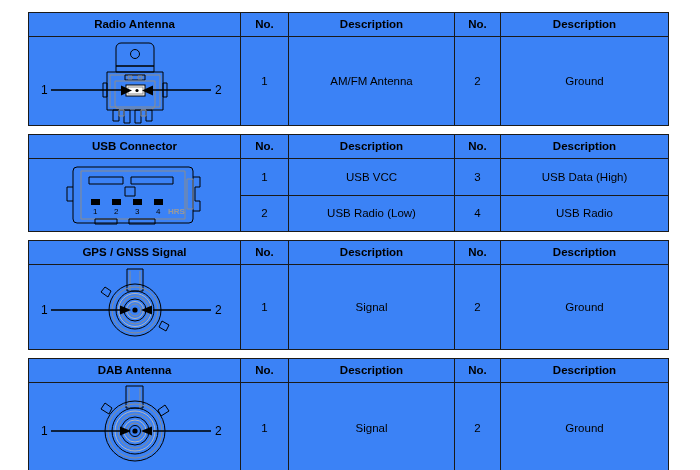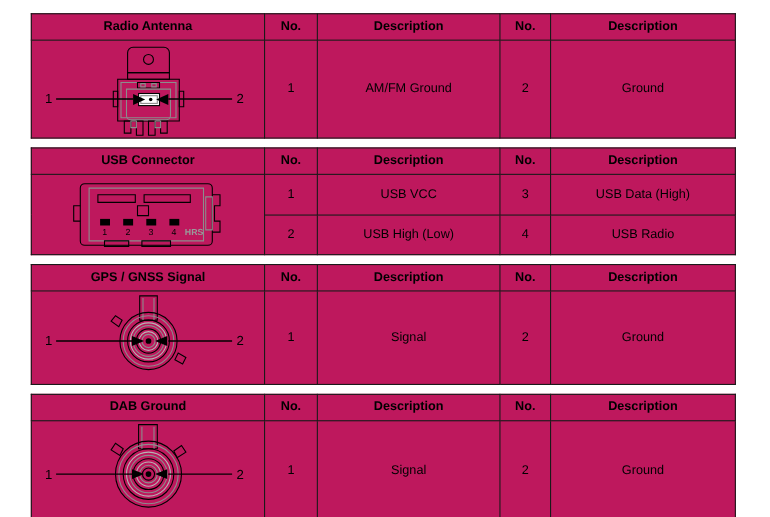--- a/index.html
+++ b/index.html
@@ -18,21 +18,21 @@
     position: absolute;
     left: 28px;
     top: 12px;
     width: 640px;
   }
   table.pinout {
     border-collapse: collapse;
     table-layout: fixed;
     width: 640px;
     margin-bottom: 8px;
-    background: #be185d;
+    background: #3b82f6;
   }
   table.pinout td,
   table.pinout th {
     border: 1px solid #1a1a1a;
     padding: 0;
     text-align: center;
     vertical-align: middle;
     font-size: 11.5px;
     font-weight: normal;
     color: #000;
@@ -130,21 +130,21 @@
               <line class="ln" x1="22" y1="53" x2="92" y2="53" stroke-width="1.3"></line>
               <path class="fillk" d="M92,48.5 l11,5 l-11,5 z"></path>
 
               <text class="lbl" x="186" y="57">2</text>
               <line class="ln" x1="182" y1="53" x2="124" y2="53" stroke-width="1.3"></line>
               <path class="fillk" d="M124,48.5 l-11,5 l11,5 z"></path>
             </svg>
           </div>
         </td>
         <td class="row-num" style="height:88px">1</td>
-        <td class="row-desc">AM/FM Ground</td>
+        <td class="row-desc">AM/FM Antenna</td>
         <td class="row-num">2</td>
         <td class="row-desc">Ground</td>
       </tr>
     </tbody>
   </table>
 
   <table class="pinout">
     <colgroup>
       <col class="c-connector">
         <col class="c-no">
@@ -197,21 +197,21 @@
             </svg>
           </div>
         </td>
         <td class="row-num" style="height:31px">1</td>
         <td class="row-desc">USB VCC</td>
         <td class="row-num">3</td>
         <td class="row-desc">USB Data (High)</td>
       </tr>
       <tr>
         <td class="row-num" style="height:31px">2</td>
-        <td class="row-desc">USB High (Low)</td>
+        <td class="row-desc">USB Radio (Low)</td>
         <td class="row-num">4</td>
         <td class="row-desc">USB Radio</td>
       </tr>
     </tbody>
   </table>
 
   <table class="pinout">
     <colgroup>
       <col class="c-connector">
         <col class="c-no">
@@ -272,21 +272,21 @@
   <table class="pinout">
     <colgroup>
       <col class="c-connector">
         <col class="c-no">
         <col class="c-desc">
         <col class="c-no2">
         <col class="c-desc2">
     </colgroup>
     <thead>
       <tr>
-        <th>DAB Ground</th>
+        <th>DAB Antenna</th>
         <th>No.</th>
         <th>Description</th>
         <th>No.</th>
         <th>Description</th>
       </tr>
     </thead>
     <tbody>
       <tr>
         <td class="diagram-cell">
           <div class="diagram-wrap">

